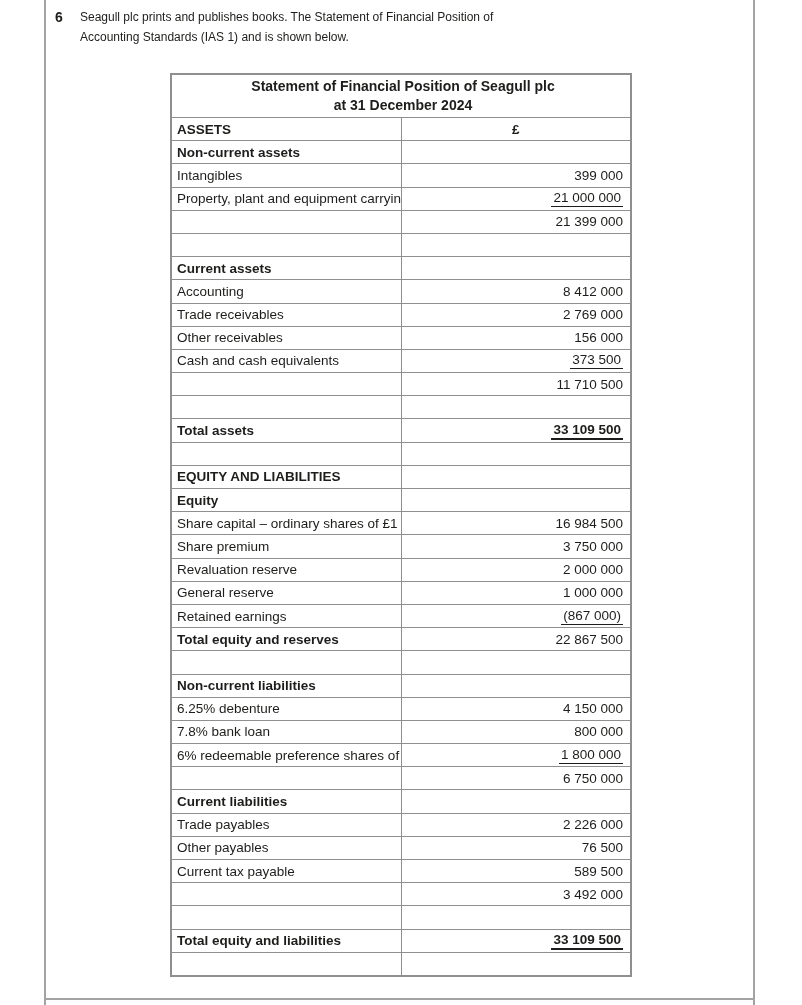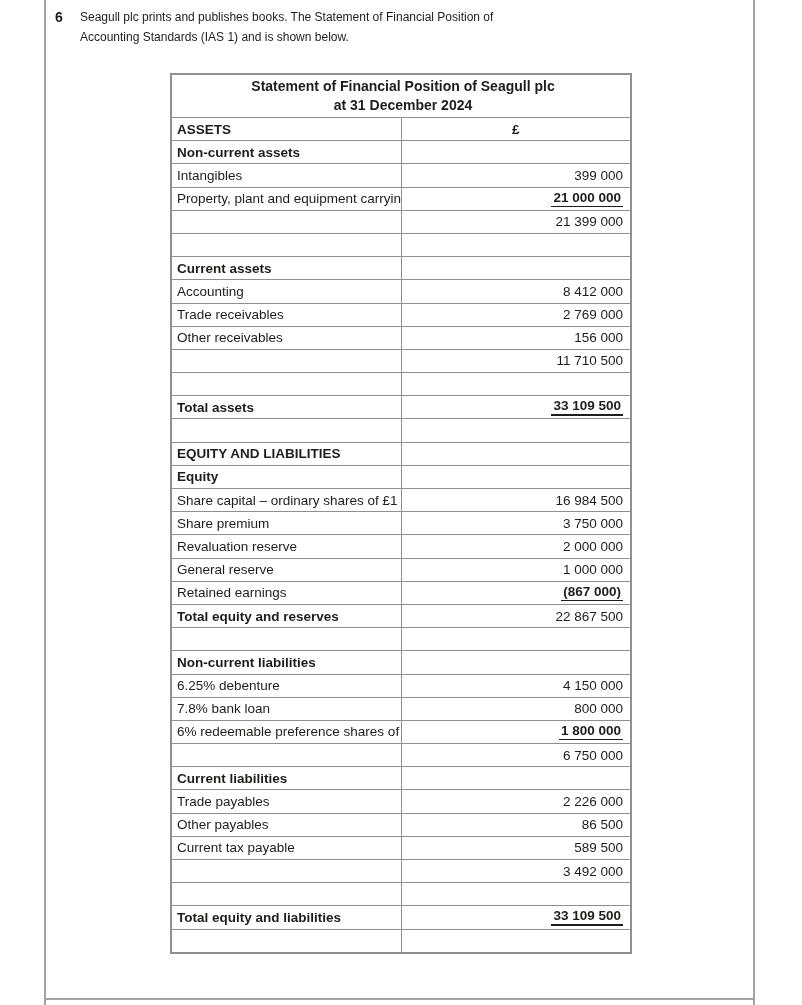--- a/index.html
+++ b/index.html
@@ -35,21 +35,20 @@
     font-size:14px; line-height:19px; padding:1px 0 2px 4px;
   }
   table.sofp tbody td { height:22.2px; }
   td.label { width:327px; padding:0 2px 0 5px; text-align:left; }
   td.value { width:135px; padding:0 7px 0 2px; text-align:right; }
   td.value.center { text-align:center; padding:0; }
   .b { font-weight:bold;margin-top:48px; }
   span.u {
     display:inline-block; padding:0 2px 1px 2px;
     border-bottom:1.5px solid #1d1d1b;
-    font-weight:bold;
   }
   span.u.u2 { border-bottom-width:2px; }
 </style>
 </head>
 <body>
 
 <div class="rule rule-left"></div>
 <div class="rule rule-right"></div>
 <div class="rule rule-bottom"></div>
 
@@ -105,20 +104,24 @@
       </tr>
       <tr>
         <td class="label">Trade receivables</td>
         <td class="value">2 769 000</td>
       </tr>
       <tr>
         <td class="label">Other receivables</td>
         <td class="value">156 000</td>
       </tr>
       <tr>
+        <td class="label">Cash and cash equivalents</td>
+        <td class="value"><span class="u">373 500</span></td>
+      </tr>
+      <tr>
         <td class="label"></td>
         <td class="value">11 710 500</td>
       </tr>
       <tr>
         <td class="label"></td>
         <td class="value"></td>
       </tr>
       <tr>
         <td class="label b">Total assets</td>
         <td class="value b"><span class="u u2">33 109 500</span></td>
@@ -186,21 +189,21 @@
       <tr>
         <td class="label b">Current liabilities</td>
         <td class="value"></td>
       </tr>
       <tr>
         <td class="label">Trade payables</td>
         <td class="value">2 226 000</td>
       </tr>
       <tr>
         <td class="label">Other payables</td>
-        <td class="value">86 500</td>
+        <td class="value">76 500</td>
       </tr>
       <tr>
         <td class="label">Current tax payable</td>
         <td class="value">589 500</td>
       </tr>
       <tr>
         <td class="label"></td>
         <td class="value">3 492 000</td>
       </tr>
       <tr>

